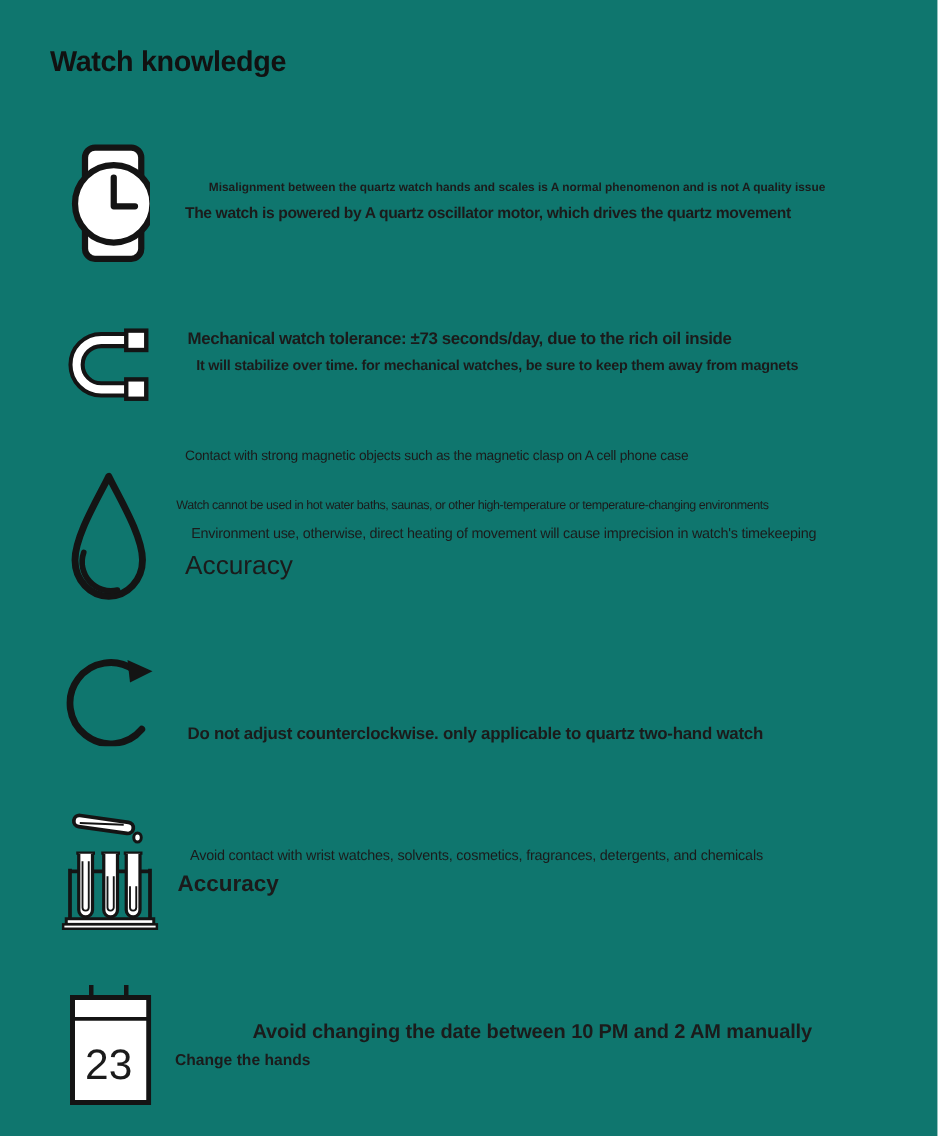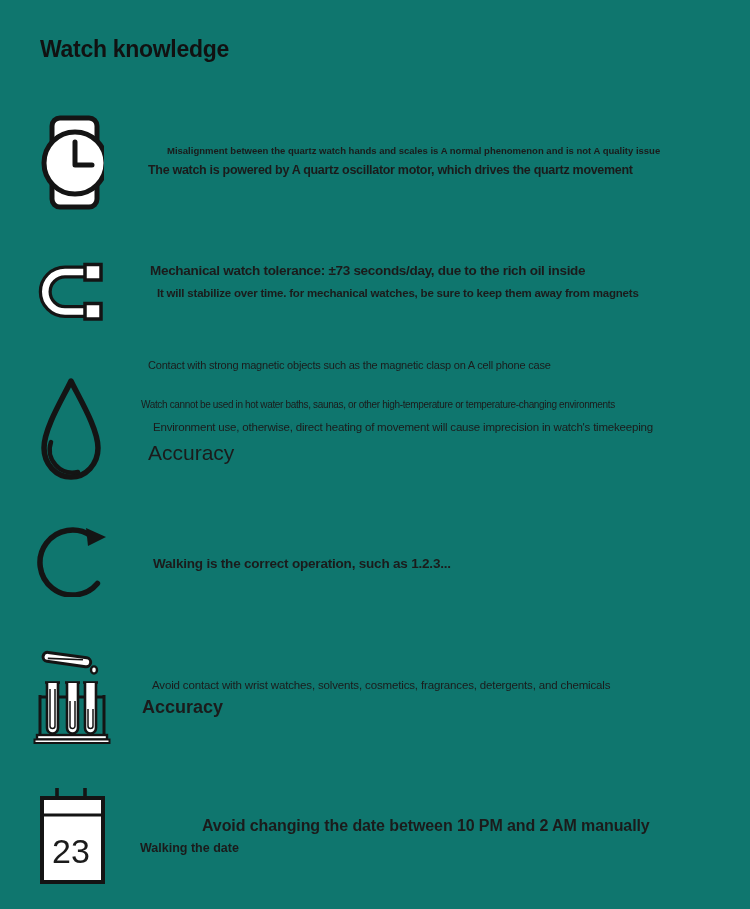--- a/index.html
+++ b/index.html
@@ -5,21 +5,21 @@
   html,body{margin:0;padding:0;background:#ffffff;}
   #canvas{
     position:relative;
     width:750px;height:909px;
     background:#0f766e;
     font-family:"Liberation Sans", sans-serif;
     color:#1b1b1b;
     overflow:hidden;
   }
   .t{position:absolute;white-space:nowrap;color:#1b1b1b;line-height:1.15;}
-  .ico{position:absolute;}
+  .ico{position:absolute;margin-left:16px;}
   .ico svg{display:block;}
 
   .title   {left:40px;  top:36px;  font-size:23px;  font-weight:700; letter-spacing:-0.3px; color:#111;}
 
   .s1l1{left:167px; top:146px; font-size:9.5px;  font-weight:700;}
   .s1l2{left:148px; top:163px; font-size:12.5px; font-weight:700; letter-spacing:-0.3px;}
 
   .s2l1{left:150px; top:263px; font-size:13.5px; font-weight:700; letter-spacing:-0.3px;}
   .s2l2{left:157px; top:287px; font-size:11.5px; font-weight:700; letter-spacing:-0.2px;text-align:center;}
   .s2l3{left:148px; top:311px; font-size:11px;   font-weight:400; letter-spacing:-0.2px;margin-top:48px;}
@@ -88,21 +88,21 @@
   <div class="t s3l2">Environment use, otherwise, direct heating of movement will cause imprecision in watch's timekeeping</div>
   <div class="t s3l1">Watch cannot be used in hot water baths, saunas, or other high-temperature or temperature-changing environments</div>
   <div class="t s3l3">Accuracy</div>
 
   <div class="ico ico-arrow">
     <svg width="70" height="81" viewBox="0 0 70 81">
       <path d="M60.4 67.4 A32.5 32.5 0 1 1 54.1 19.9" fill="none" stroke="#141414" stroke-width="5.5" stroke-linecap="round"></path>
       <polygon points="49,12 69,21 51,30" fill="#141414"></polygon>
     </svg>
   </div>
-  <div class="t s4l2">Walking is the correct operation, such as 1.2.3...</div>
+  <div class="t s4l3">Do not adjust counterclockwise. only applicable to quartz two-hand watch</div>
 
   <div class="ico ico-tubes">
     <svg width="78" height="100" viewBox="0 0 78 100">
 
       <g transform="rotate(8 12 12)">
         <rect x="10" y="7" width="48" height="9" rx="4.5" fill="#fff" stroke="#141414" stroke-width="3"></rect>
         <line x1="15" y1="13" x2="50" y2="9.5" stroke="#141414" stroke-width="1.6"></line>
       </g>
       <ellipse cx="61" cy="25" rx="3" ry="3.6" fill="#fff" stroke="#141414" stroke-width="2.4"></ellipse>
 
@@ -130,15 +130,15 @@
   <div class="ico ico-calendar">
     <svg width="65" height="96" viewBox="0 0 65 96">
       <line x1="17" y1="0" x2="17" y2="17" stroke="#141414" stroke-width="3.6"></line>
       <line x1="45" y1="0" x2="45" y2="17" stroke="#141414" stroke-width="3.6"></line>
       <rect x="2" y="10" width="61" height="84" fill="#fff" stroke="#141414" stroke-width="4"></rect>
       <line x1="2" y1="27" x2="63" y2="27" stroke="#141414" stroke-width="3"></line>
       <text class="calendar-day" x="31" y="75" text-anchor="middle">23</text>
     </svg>
   </div>
   <div class="t s6l1">Avoid changing the date between 10 PM and 2 AM manually</div>
-  <div class="t s6l2">Walking the date</div>
+  <div class="t s6l2">Change the hands</div>
 
 </div>
 
 </body></html>

